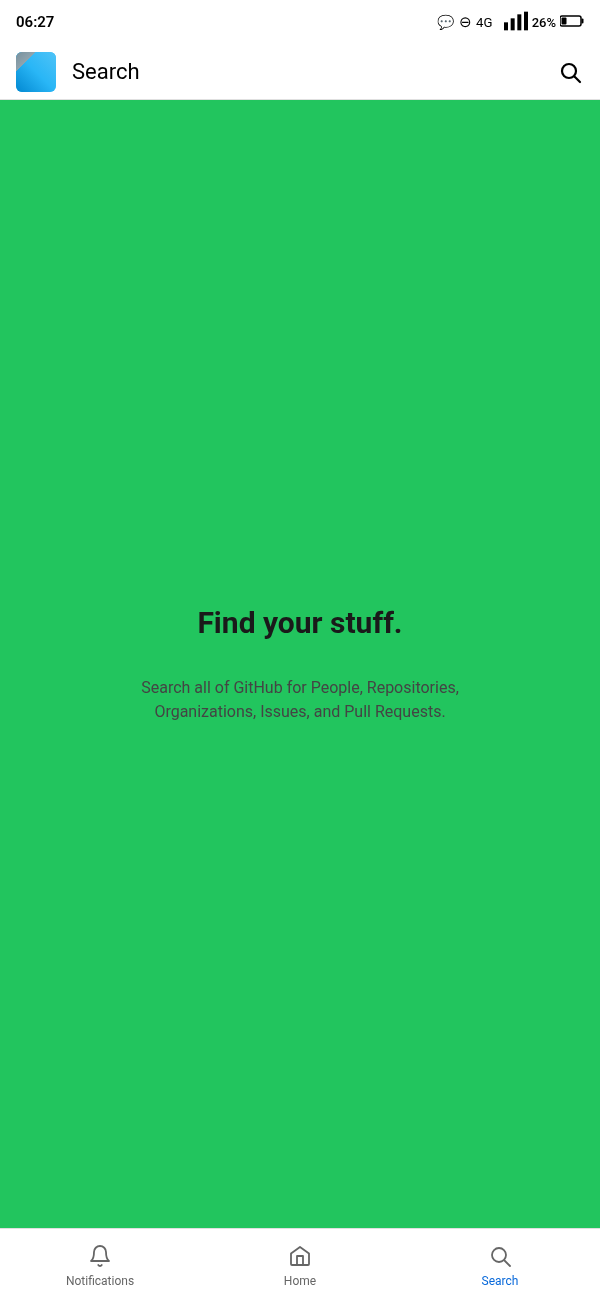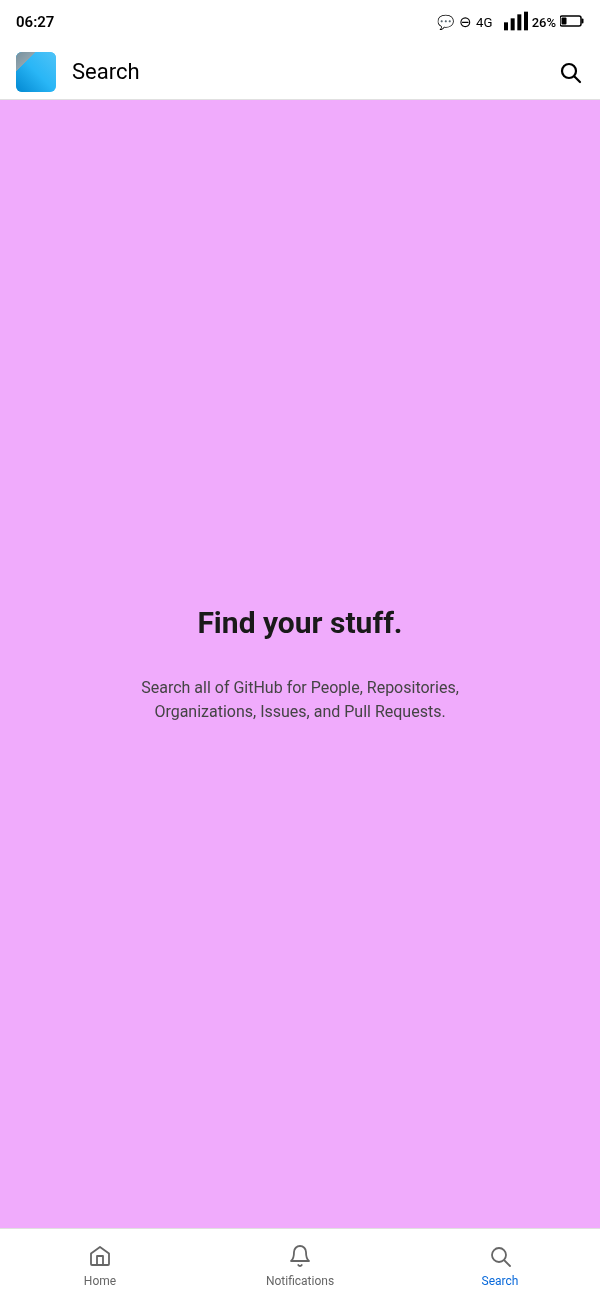--- a/index.html
+++ b/index.html
@@ -93,21 +93,21 @@
       height: 28px;
       display: flex;
       align-items: center;
       justify-content: center;
       color: #000;
     }
 
     
     .main-content {
       flex: 1;
-      background: #f0abfc;
+      background: #22c55e;
       display: flex;
       flex-direction: column;
       align-items: center;
       justify-content: center;
       padding: 20px;
     }
 
     .find-stuff-title {
       font-size: 30px;
       font-weight: 700;
@@ -221,35 +221,35 @@
 <div class="main-content">
   <h1 class="find-stuff-title">Find your stuff.</h1>
   <p class="find-stuff-subtitle">Search all of GitHub for People, Repositories, Organizations, Issues, and Pull Requests.</p>
 </div>
 
 <div class="bottom-nav">
 
   <div class="nav-item">
     <div class="nav-icon">
       <svg viewBox="0 0 24 24" fill="none" stroke="#666" stroke-width="1.8" stroke-linecap="round" stroke-linejoin="round">
-        <path d="M3 9.5L12 3l9 6.5V20a1 1 0 0 1-1 1H4a1 1 0 0 1-1-1V9.5z"></path>
-        <polyline points="9 21 9 12 15 12 15 21"></polyline>
+        <path d="M18 8A6 6 0 0 0 6 8c0 7-3 9-3 9h18s-3-2-3-9"></path>
+        <path d="M13.73 21a2 2 0 0 1-3.46 0"></path>
       </svg>
     </div>
-    <span class="nav-label">Home</span>
+    <span class="nav-label">Notifications</span>
   </div>
 
   <div class="nav-item">
     <div class="nav-icon">
       <svg viewBox="0 0 24 24" fill="none" stroke="#666" stroke-width="1.8" stroke-linecap="round" stroke-linejoin="round">
-        <path d="M18 8A6 6 0 0 0 6 8c0 7-3 9-3 9h18s-3-2-3-9"></path>
-        <path d="M13.73 21a2 2 0 0 1-3.46 0"></path>
+        <path d="M3 9.5L12 3l9 6.5V20a1 1 0 0 1-1 1H4a1 1 0 0 1-1-1V9.5z"></path>
+        <polyline points="9 21 9 12 15 12 15 21"></polyline>
       </svg>
     </div>
-    <span class="nav-label">Notifications</span>
+    <span class="nav-label">Home</span>
   </div>
 
   <div class="nav-item active">
     <div class="nav-icon">
       <svg viewBox="0 0 24 24" fill="none" stroke="#666" stroke-width="1.8" stroke-linecap="round" stroke-linejoin="round">
         <circle cx="11" cy="11" r="7"></circle>
         <line x1="16.5" y1="16.5" x2="22" y2="22"></line>
       </svg>
     </div>
     <span class="nav-label">Search</span>

